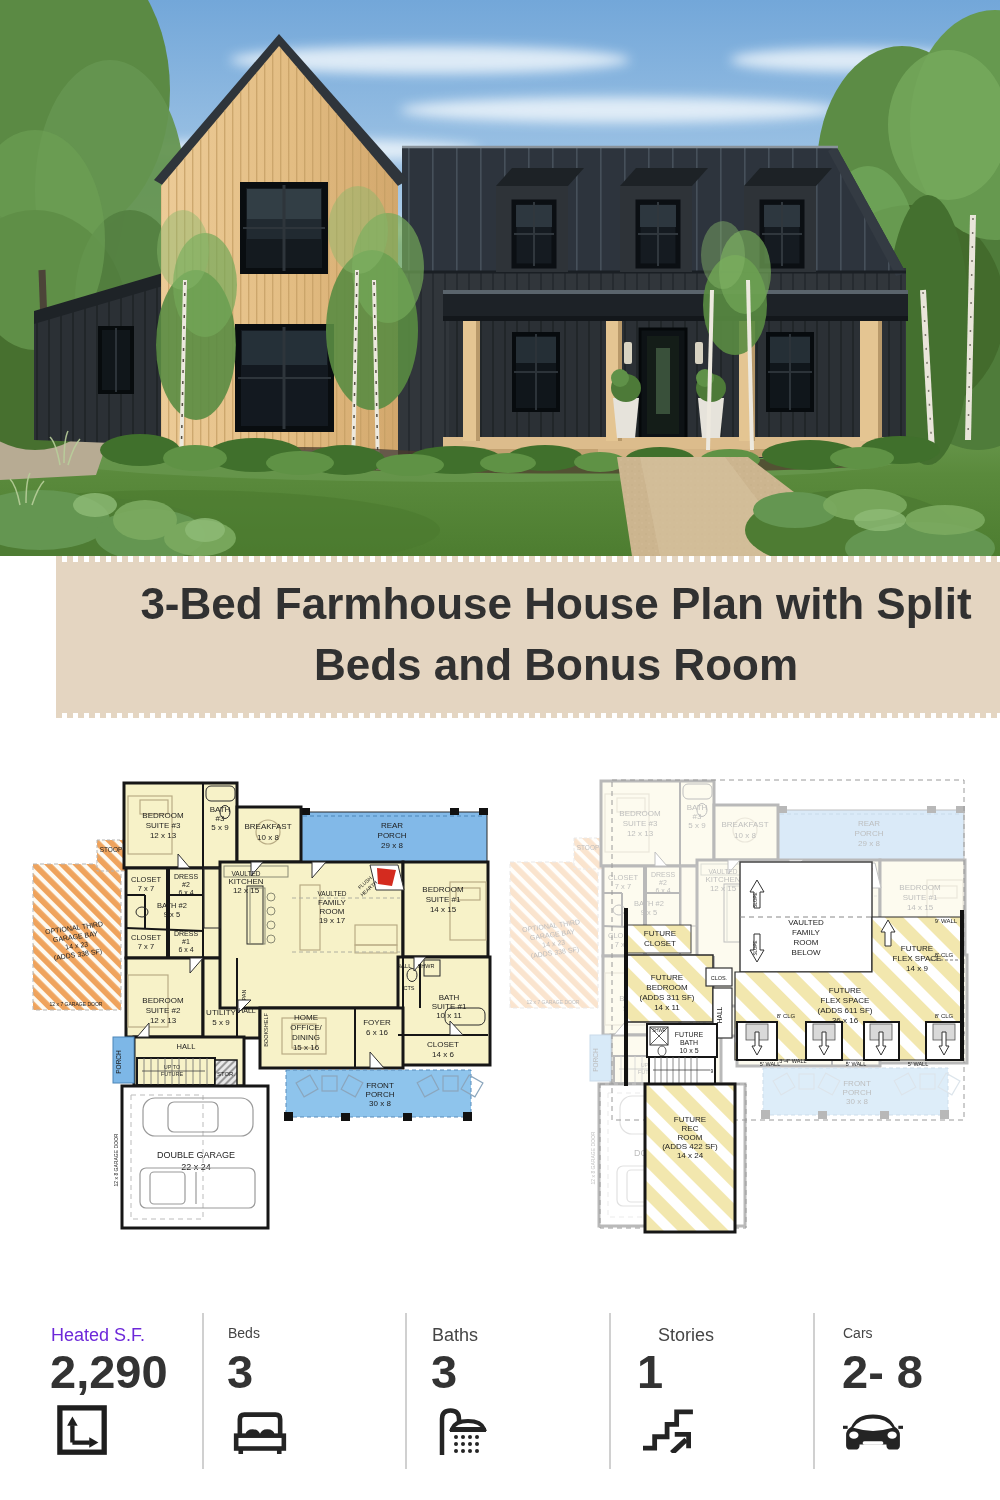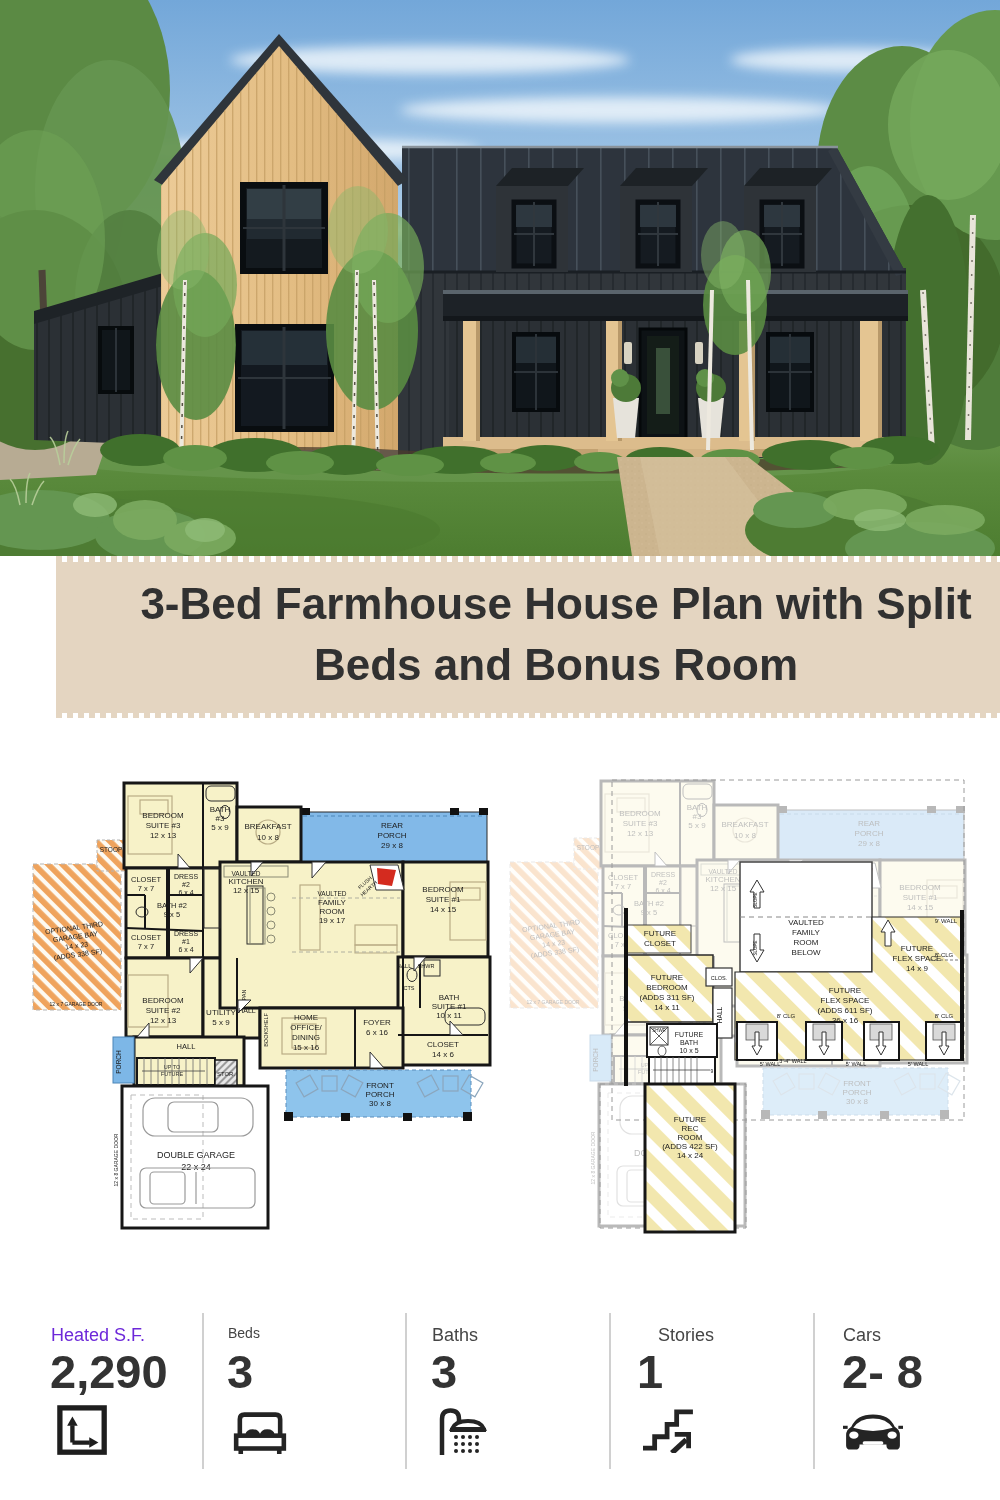--- a/index.html
+++ b/index.html
@@ -808,21 +808,21 @@
 
   <div class="abs" style="left:638px;top:35px;font-size:18px;color:#454545;margin-left:20px;">Stories</div>
   <div class="abs" style="left:637px;top:58px;font-size:47px;font-weight:bold;color:#333;line-height:1;">1</div>
 
   <svg class="abs" style="left:643px;top:119px;" width="52" height="44" viewBox="0 0 54 46">
     <path d="M-1 41 H12 V29 H25 V16 H35 V3 H52" fill="none" stroke="#242424" stroke-width="5"></path>
     <path d="M30 46 L45 32" fill="none" stroke="#242424" stroke-width="5.5"></path>
     <path d="M33 26.5 H47.5 V41" fill="none" stroke="#242424" stroke-width="5"></path>
   </svg>
 
-  <div class="abs" style="left:843px;top:35px;font-size:18px;color:#454545;">Cars</div>
+  <div class="abs" style="left:843px;top:35px;font-size:14px;color:#454545;">Cars</div>
   <div class="abs" style="left:842px;top:58px;font-size:47px;font-weight:bold;color:#333;line-height:1;">2- 8</div>
 
   <svg class="abs" style="left:843px;top:122px;" width="60" height="42" viewBox="0 0 58 40">
     <path d="M3 22 q0 -5 5 -8 q5 -12 21 -12 q16 0 21 12 q5 3 5 8 v10 q0 4 -4 4 h-5 q-4 0 -4 -4 v-1 h-26 v1 q0 4 -4 4 h-5 q-4 0 -4 -4 z" fill="#242424"></path>
     <path d="M10 15 q6 -9 19 -9 q13 0 19 9 q-10 3 -19 3 q-9 0 -19 -3" fill="#ffffff"></path>
     <ellipse cx="10.5" cy="22" rx="4.5" ry="3.5" fill="#ffffff"></ellipse>
     <ellipse cx="47.5" cy="22" rx="4.5" ry="3.5" fill="#ffffff"></ellipse>
     <rect x="19" y="28" width="20" height="3.4" rx="1.7" fill="#ffffff"></rect>
     <rect x="0" y="13" width="4.5" height="3" fill="#242424"></rect>
     <rect x="53.5" y="13" width="4.5" height="3" fill="#242424"></rect>

